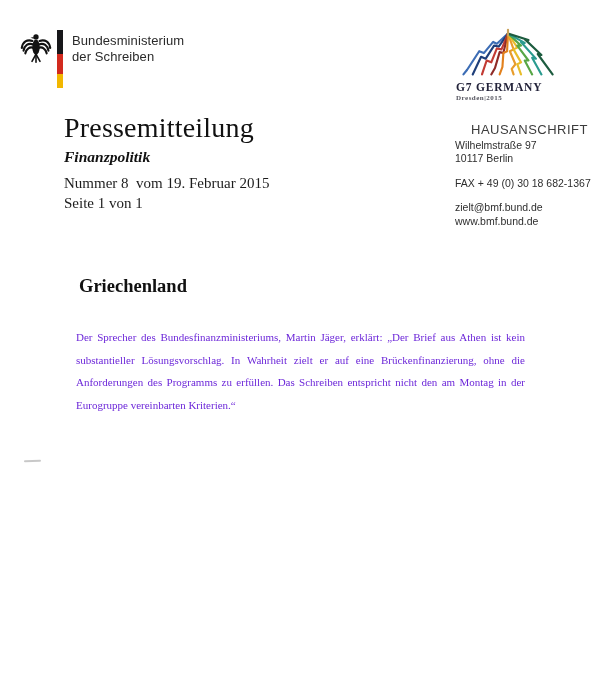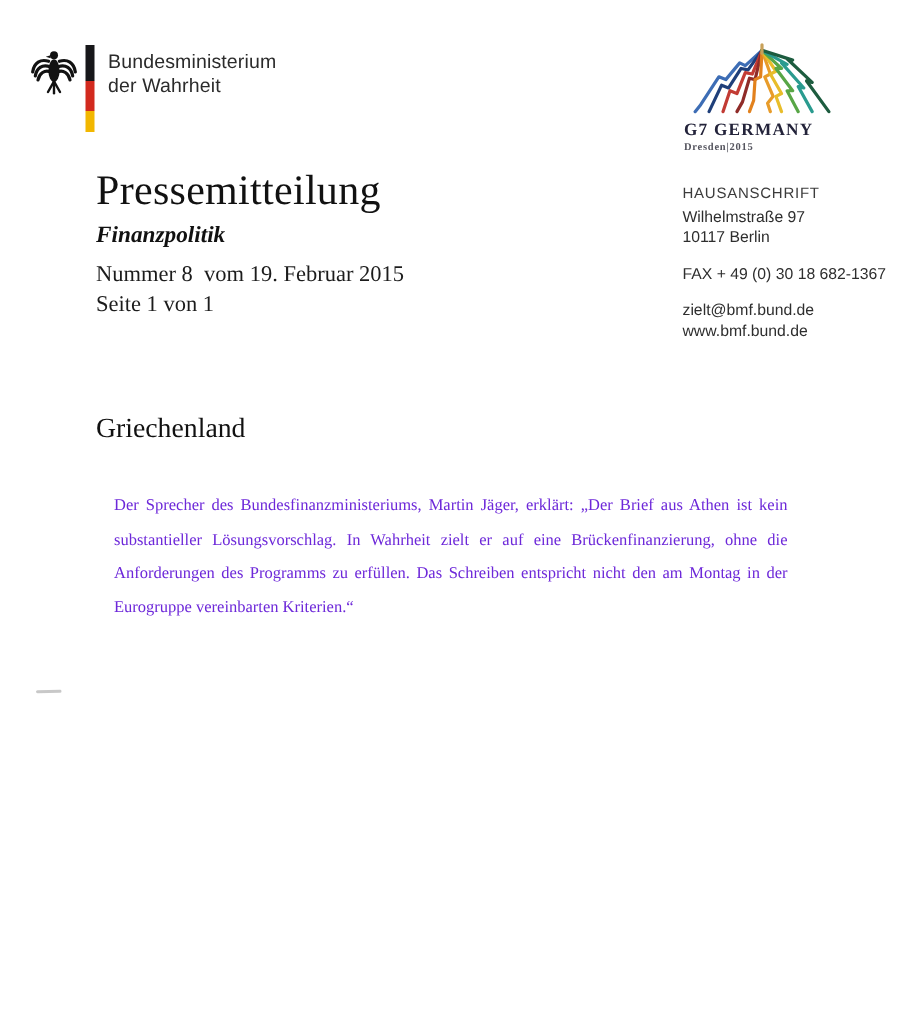--- a/index.html
+++ b/index.html
@@ -64,29 +64,30 @@
   }
   .masthead-page { font-size: 15px; margin-top: 3px; color: #1c1c1c; }
 
   
   .contact {
     position: absolute; left: 455px; top: 123px; width: 158px;
     font-family: "Liberation Sans", sans-serif;
     font-size: 10.5px; line-height: 13.5px; color: #2e2e2e;
   }
   .contact-label {
-    font-size: 10px; letter-spacing: 0.5px; color: #3c3c3c;
+    font-size: 13px; letter-spacing: 0.5px; color: #3c3c3c;
     margin-bottom: 2px;
+    margin-left: 16px;
   }
   .contact-group { margin-bottom: 11px; }
 
   
   .doc-heading {
-    position: absolute; left: 64px; top: 276px;
-    font-size: 18.5px; font-weight: normal; color: #111;
+    position: absolute; left: 79px; top: 276px;
+    font-size: 18.5px; font-weight: bold; color: #111;
   }
   .doc-paragraph {
     position: absolute; left: 76px; top: 326px; width: 449px;
     font-size: 11px; line-height: 22.6px; text-align: justify;
     color: #6d28d9;
   }
 
   
   .smudge {
     position: absolute; left: 24px; top: 460px;
@@ -120,21 +121,21 @@
         <path d="M15.4 7.5 L11.8 8.6 L15.4 9.6 Z" fill="#121212"></path>
       </svg>
     </div>
     <div class="flag-stripe">
       <div class="flag-black"></div>
       <div class="flag-red"></div>
       <div class="flag-gold"></div>
     </div>
     <div class="ministry-text">
       <div>Bundesministerium</div>
-      <div>der Wahrheit</div>
+      <div>der Schreiben</div>
     </div>
   </div>
 
   <div class="g7-logo">
     <svg class="g7-mountain" viewBox="0 0 104 56" aria-hidden="true">
       <g fill="none" stroke-width="2.3" stroke-linejoin="round" stroke-linecap="round">
         <polyline points="52,6 40,17 36,15 26,27 21,25 8,45 4,50" stroke="#3d6db5"></polyline>
         <polyline points="52,6 42,20 37,19 28,33 23,31 14,50" stroke="#1f3f7a"></polyline>
         <polyline points="52,6 45,23 40,22 34,37 29,35 24,50" stroke="#c23b34"></polyline>
         <polyline points="52,6 47,27 43,26 38,43 34,50" stroke="#8f2b28"></polyline>

